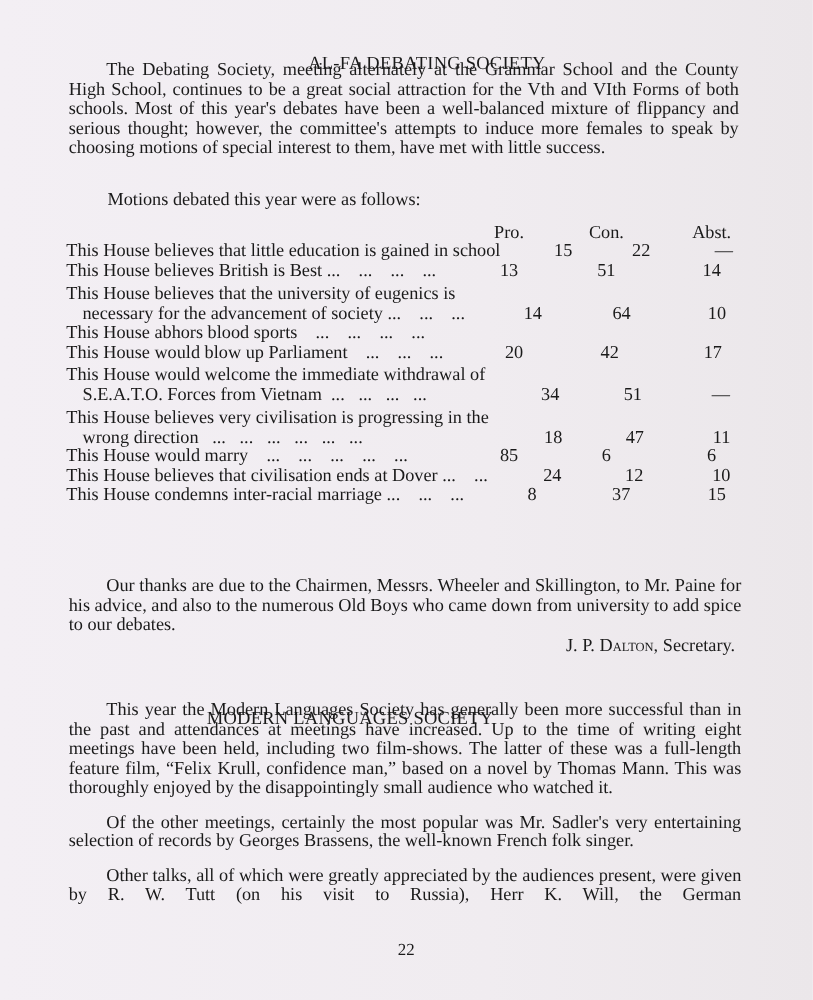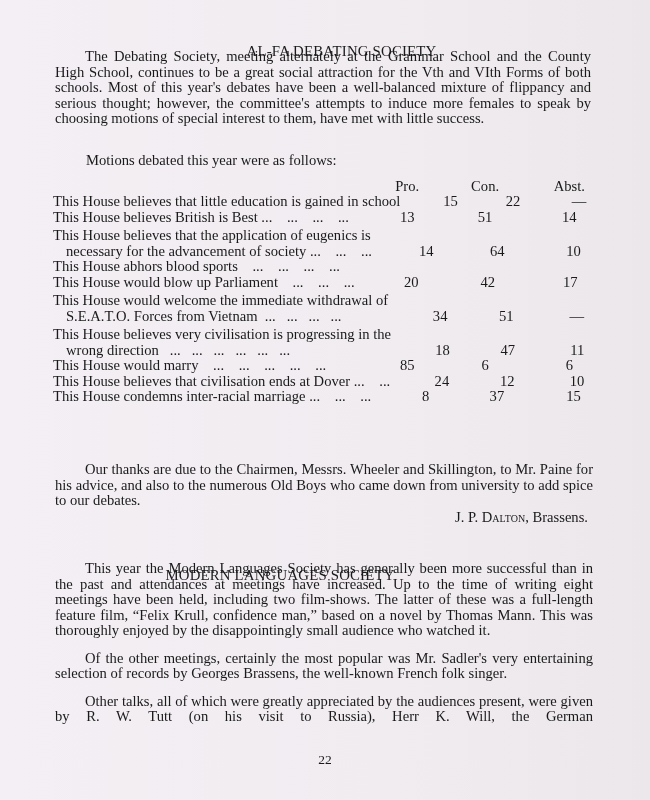--- a/index.html
+++ b/index.html
@@ -76,21 +76,21 @@
         <div class="row">
           <div class="motion">
             <span style="display: block; white-space: pre;">This House believes British is Best ...    ...    ...    ...</span>
           </div>
           <div class="num pro">13</div>
           <div class="num con">51</div>
           <div class="num abst">14</div>
         </div>
         <div class="row wrap">
           <div class="motion">
-            <span style="display: block; white-space: pre;">This House believes that the application of eugenics is</span>
+            <span style="display: block; white-space: pre;">This House believes that the university of eugenics is</span>
             <span class="cont" style="white-space: pre;">necessary for the advancement of society ...    ...    ...</span>
           </div>
           <div class="num pro">14</div>
           <div class="num con">64</div>
           <div class="num abst">10</div>
         </div>
         <div class="row">
           <div class="motion">
             <span style="display: block; white-space: pre;">This House abhors blood sports    ...    ...    ...    ...</span>
           </div>
@@ -150,21 +150,21 @@
         </div>
       </div>
   </div>
 
   <div class="s1-thanks">
     <p>Our thanks are due to the Chairmen, Messrs. Wheeler and Skillington, to Mr. Paine for his advice, and also to the numerous Old Boys who came down from university to add spice to our debates.</p>
   </div>
 
   <div class="signature">
     <span>J. P.</span>
-    <span class="sc">Dalton</span><span>, Brassens.</span>
+    <span class="sc">Dalton</span><span>, Secretary.</span>
   </div>
 
   <h2 class="s2-title">MODERN LANGUAGES SOCIETY</h2>
 
   <div class="s2-body">
     <p>This year the Modern Languages Society has generally been more successful than in the past and attendances at meetings have increased. Up to the time of writing eight meetings have been held, including two film-shows. The latter of these was a full-length feature film, “Felix Krull, confidence man,” based on a novel by Thomas Mann. This was thoroughly enjoyed by the disappointingly small audience who watched it.</p>
     <p>Of the other meetings, certainly the most popular was Mr. Sadler's very entertaining selection of records by Georges Brassens, the well-known French folk singer.</p>
     <p style="text-align-last: justify;">Other talks, all of which were greatly appreciated by the audiences present, were given by R. W. Tutt (on his visit to Russia), Herr K. Will, the German</p>
   </div>
 

